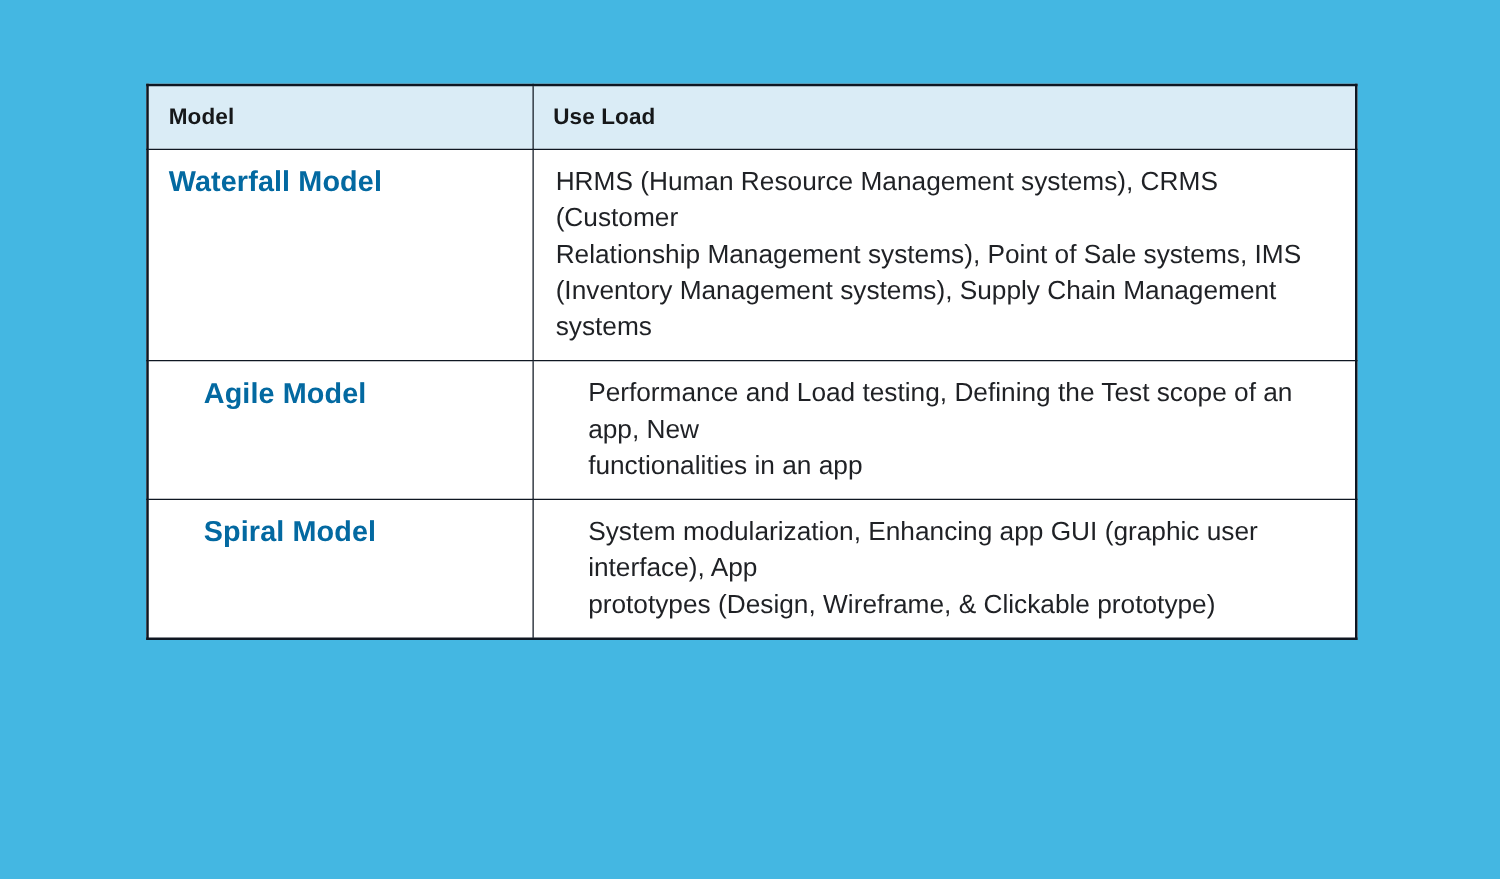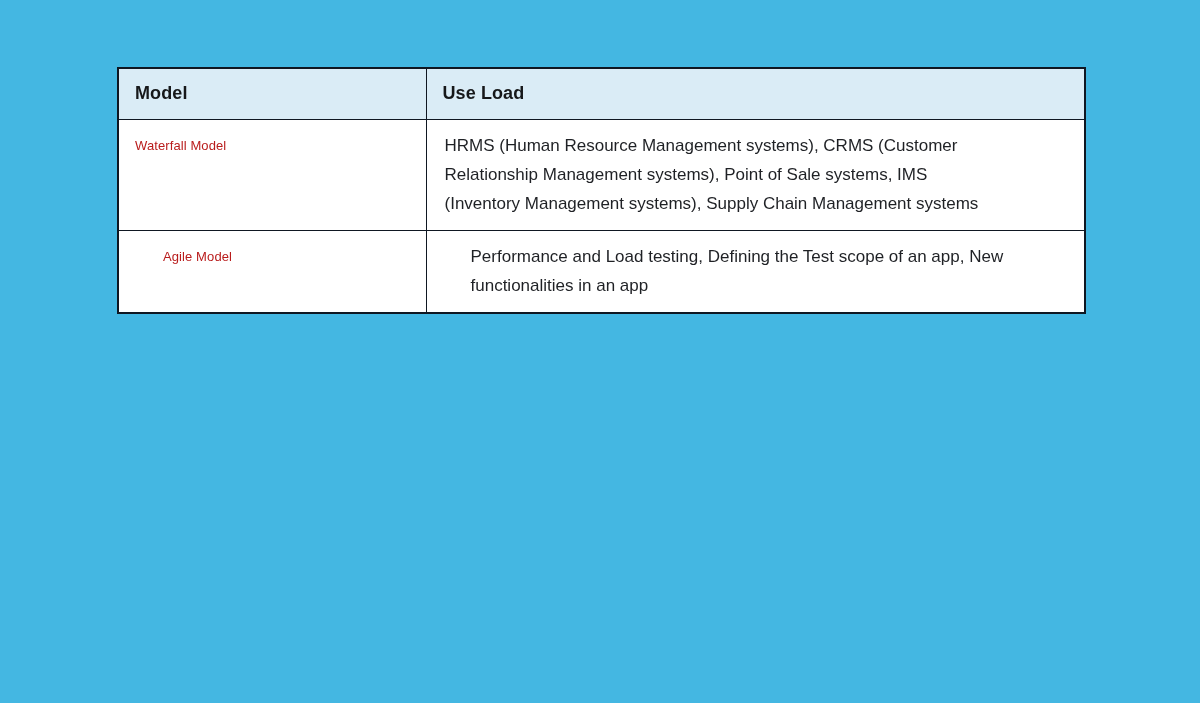--- a/index.html
+++ b/index.html
@@ -42,30 +42,30 @@
     height: 51px;
     vertical-align: middle;
     font-size: 18px;
     font-weight: 700;
     color: #16181A;
     padding: 0 16px;
     letter-spacing: 0.1px;
   }
 
   td.model-cell {
-    font-size: 13px;
-    font-weight: 400;
-    color: #b91c1c;
+    font-size: 23px;
+    font-weight: 700;
+    color: #0369a1;
     padding: 11px 16px 12px 16px;
     line-height: 29px;
     letter-spacing: 0.1px;
   }
 
   td.usecases-cell {
-    font-size: 17px;
+    font-size: 21px;
     font-weight: 400;
     color: #1F2125;
     padding: 11px 18px 12px 18px;
     line-height: 29px;
   }
 
   .cell-text { white-space: pre-line; }
 
   tr.row-tall td { height: 105px; }
   tr.row-std  td { height: 82px; padding-left: 44px; }
@@ -102,15 +102,24 @@
       </tr>
       <tr class="row-std">
         <td class="model-cell">
           <span class="cell-text">Agile Model</span>
         </td>
         <td class="usecases-cell">
           <span class="cell-text">Performance and Load testing, Defining the Test scope of an app, New
 functionalities in an app</span>
         </td>
       </tr>
+      <tr class="row-std">
+        <td class="model-cell">
+          <span class="cell-text">Spiral Model</span>
+        </td>
+        <td class="usecases-cell">
+          <span class="cell-text">System modularization, Enhancing app GUI (graphic user interface), App
+prototypes (Design, Wireframe, &amp; Clickable prototype)</span>
+        </td>
+      </tr>
     </tbody>
   </table>
 </div>
 
 </body></html>

